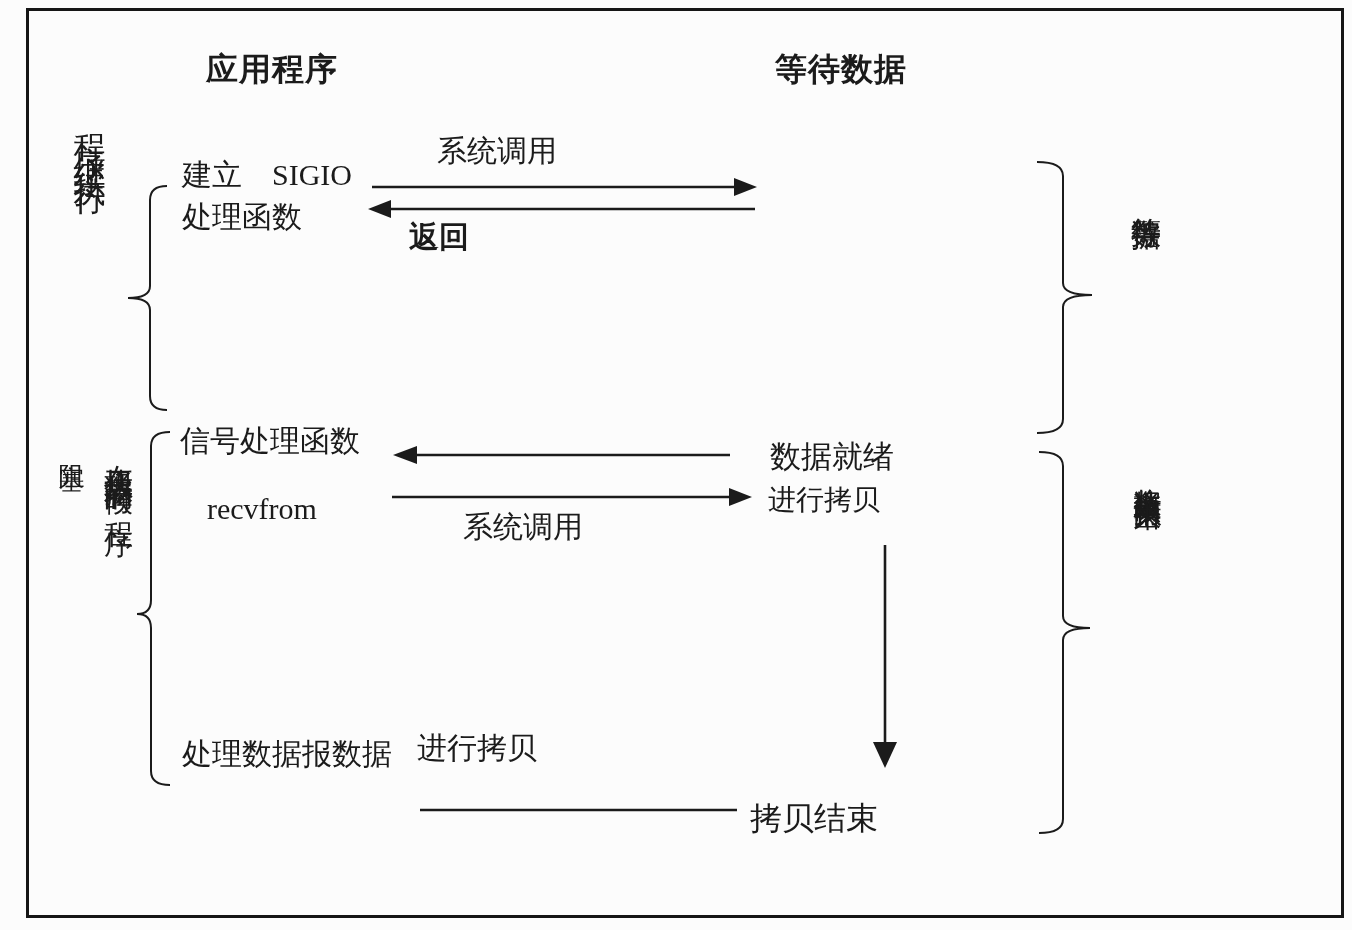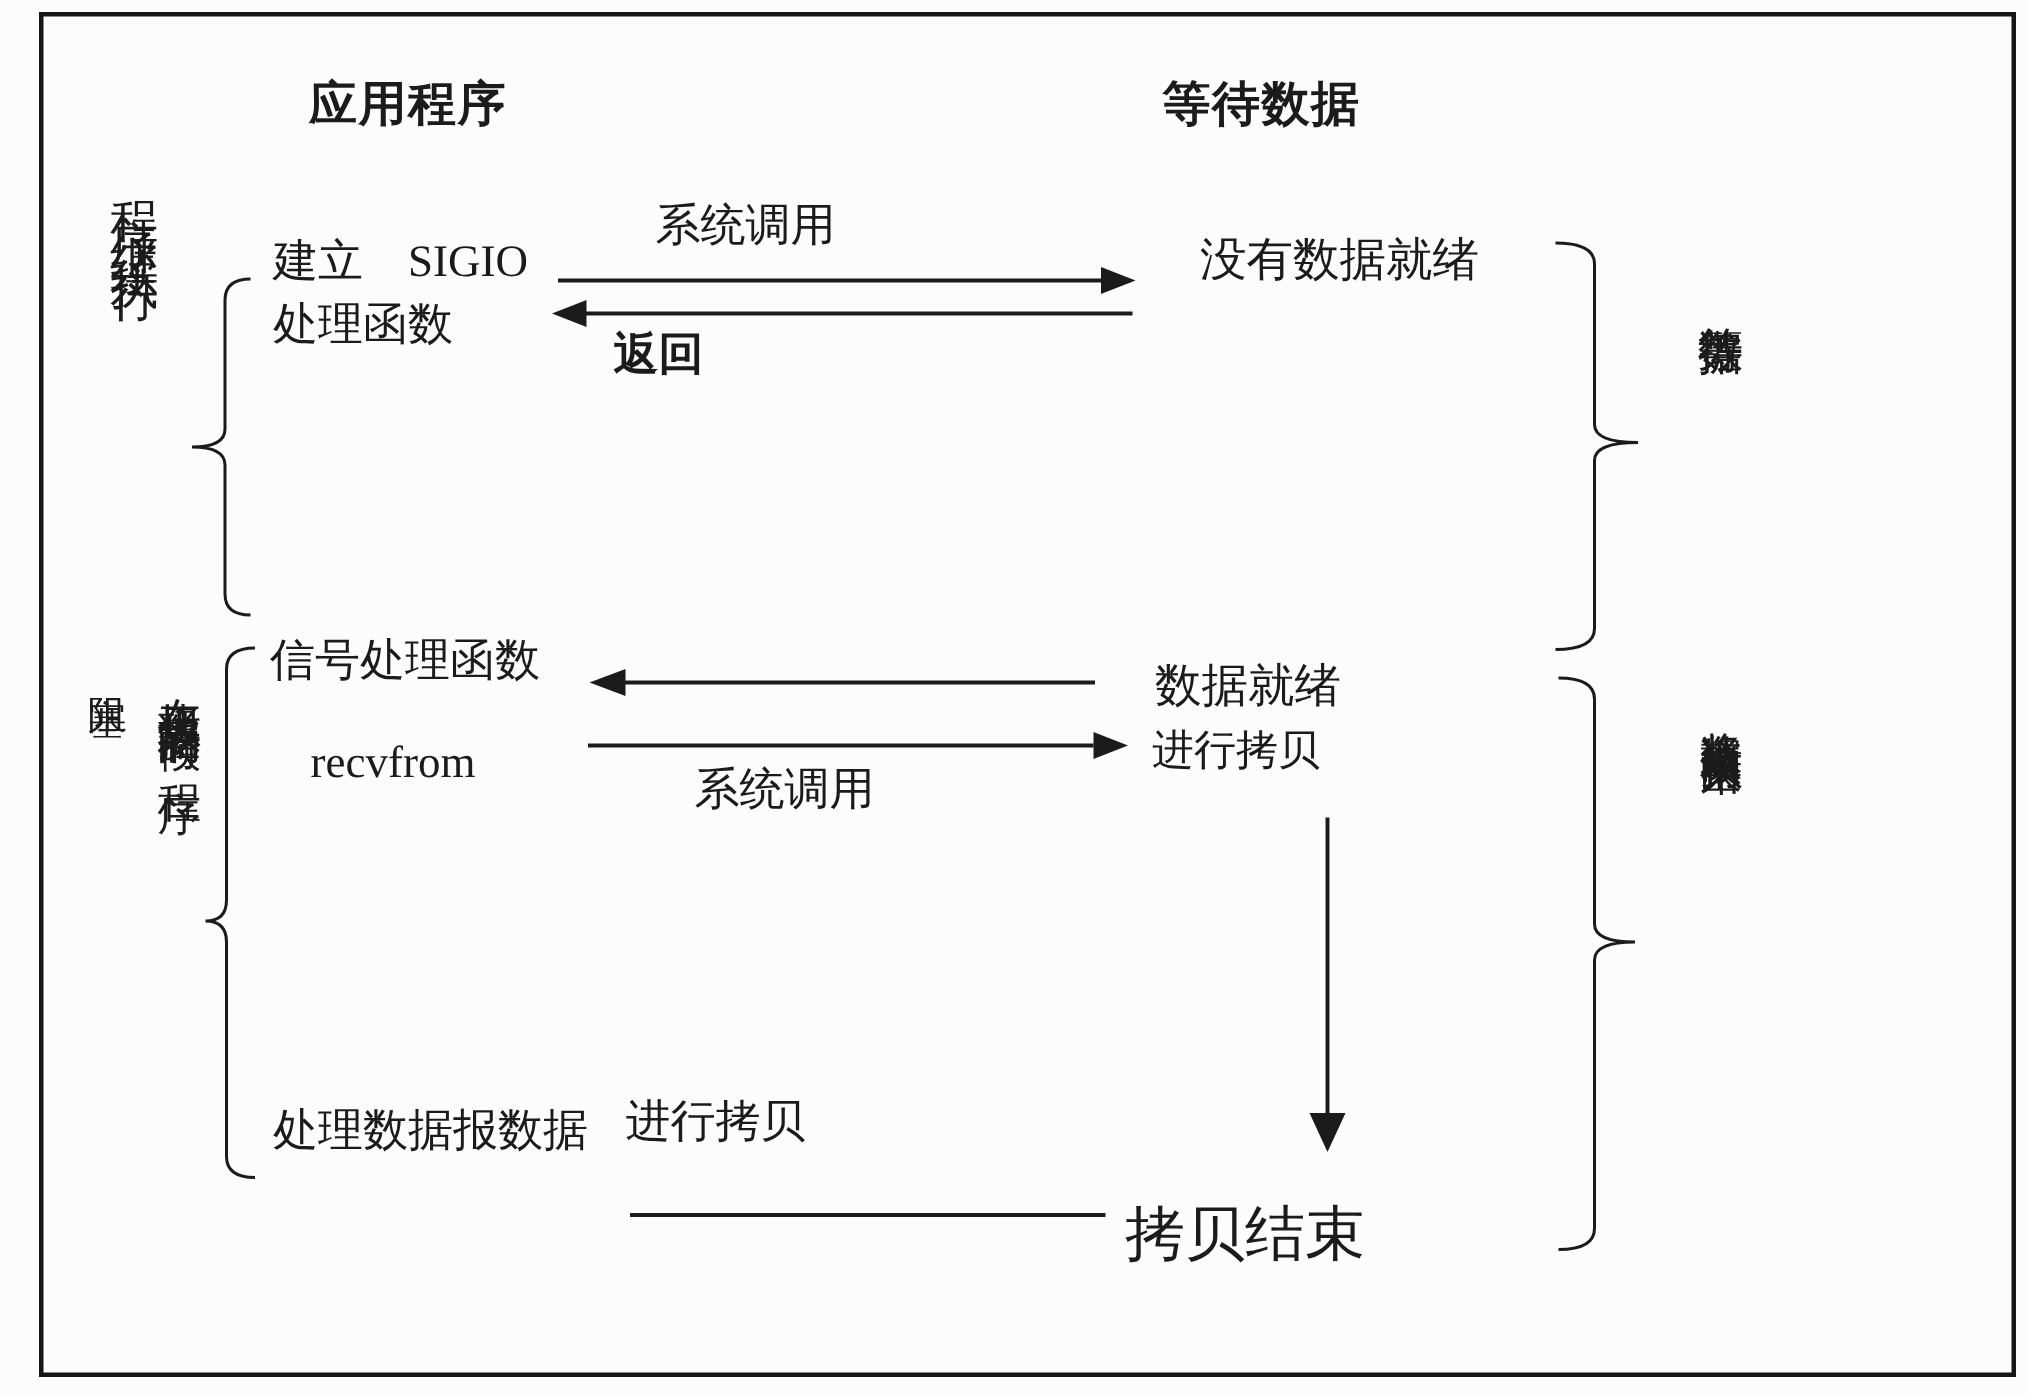--- a/index.html
+++ b/index.html
@@ -46,24 +46,23 @@
 
   <div class="v" style="left:1131px;top:194px;font-size:30px;letter-spacing:1px;">等待数据</div>
   <div class="v" style="left:1133px;top:466px;font-size:28px;letter-spacing:1.5px;">将数据从内核中拷贝出来</div>
 
   <div class="t serifed" style="left:182px;top:158px;">建立　SIGIO</div>
   <div class="t" style="left:182px;top:200px;">处理函数</div>
   <div class="t" style="left:180px;top:424px;">信号处理函数</div>
   <div class="t serifed" style="left:207px;top:492px;">recvfrom</div>
   <div class="t" style="left:182px;top:737px;">处理数据报数据</div>
 
-  <div class="t" style="left:800px;top:156px;font-size:31px;">没有数据就绪</div>
   <div class="t" style="left:770px;top:440px;font-size:31px;">数据就绪</div>
   <div class="t" style="left:768px;top:485px;font-size:28px;">进行拷贝</div>
-  <div class="t" style="left:750px;top:801px;font-size:40px;">拷贝结束</div>
+  <div class="t" style="left:750px;top:801px;font-size:32px;">拷贝结束</div>
 
   <div class="t" style="left:437px;top:134px;">系统调用</div>
   <div class="t" style="left:409px;top:220px;font-weight:bold;">返回</div>
   <div class="t" style="left:463px;top:510px;">系统调用</div>
   <div class="t" style="left:417px;top:731px;">进行拷贝</div>
 
   <svg class="overlay" width="1352" height="930" viewBox="0 0 1352 930">
 
     <g>
       <line class="ink-line" x1="372" y1="187" x2="736" y2="187"></line>

